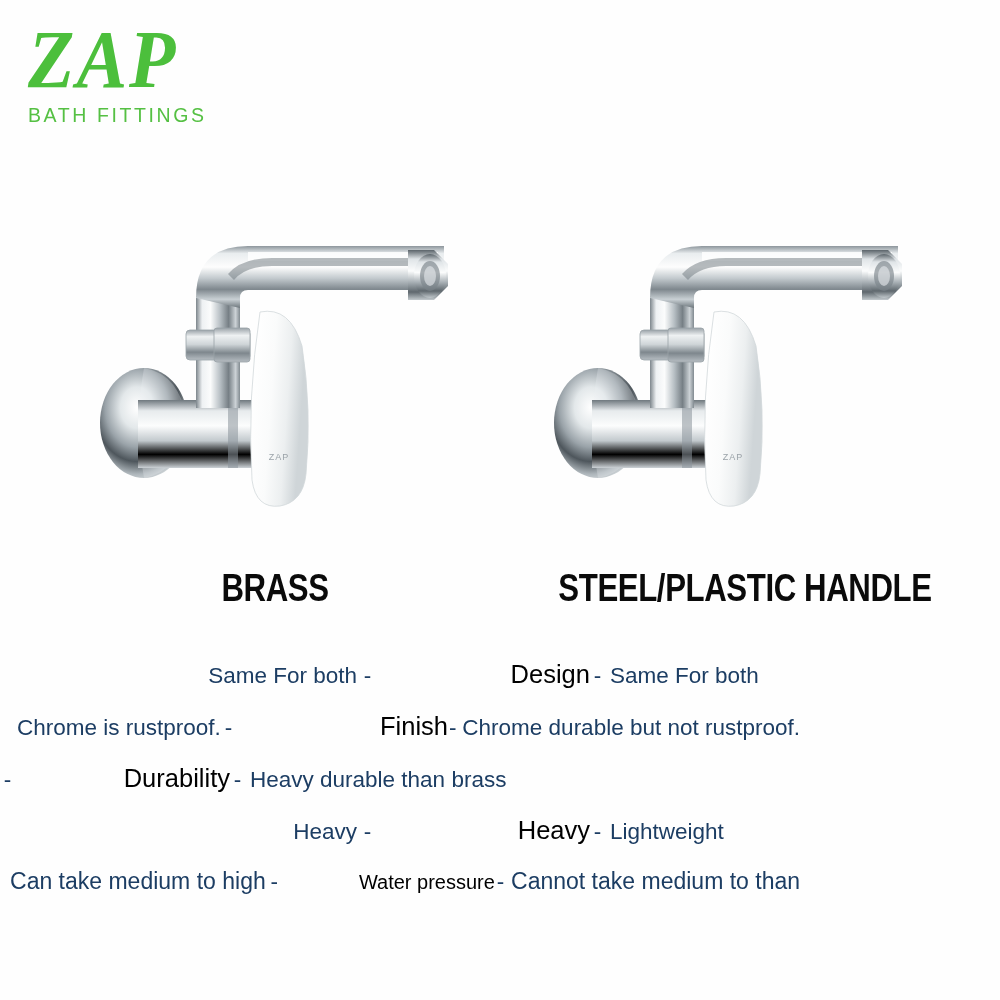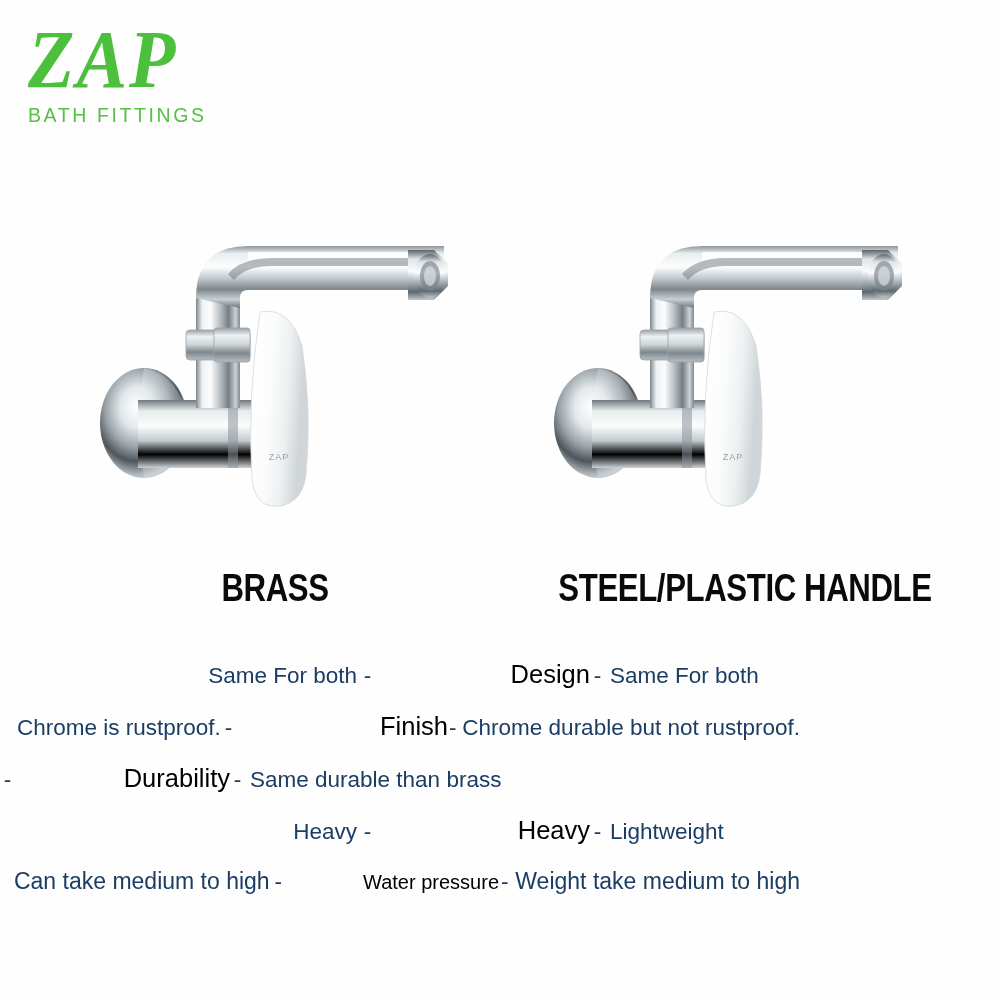--- a/index.html
+++ b/index.html
@@ -216,32 +216,32 @@
     <div class="dash-l">-</div>
     <div class="cell-mid">Finish</div>
     <div class="dash-r">-</div>
     <div class="cell-right">Chrome durable but not rustproof.</div>
   </div>
 
   <div class="row">
     <div class="dash-l">-</div>
     <div class="cell-mid">Durability</div>
     <div class="dash-r">-</div>
-    <div class="cell-right">Same durable than brass</div>
+    <div class="cell-right">Heavy durable than brass</div>
   </div>
 
   <div class="row">
     <div class="cell-left">Heavy</div>
     <div class="dash-l">-</div>
     <div class="cell-mid">Heavy</div>
     <div class="dash-r">-</div>
     <div class="cell-right">Lightweight</div>
   </div>
 
   <div class="row wide">
     <div class="cell-left">Can take medium to high</div>
     <div class="dash-l">-</div>
     <div class="cell-mid">Water pressure</div>
     <div class="dash-r">-</div>
-    <div class="cell-right">Weight take medium to high</div>
+    <div class="cell-right">Cannot take medium to than</div>
   </div>
 
 </div>
 
 </body></html>

